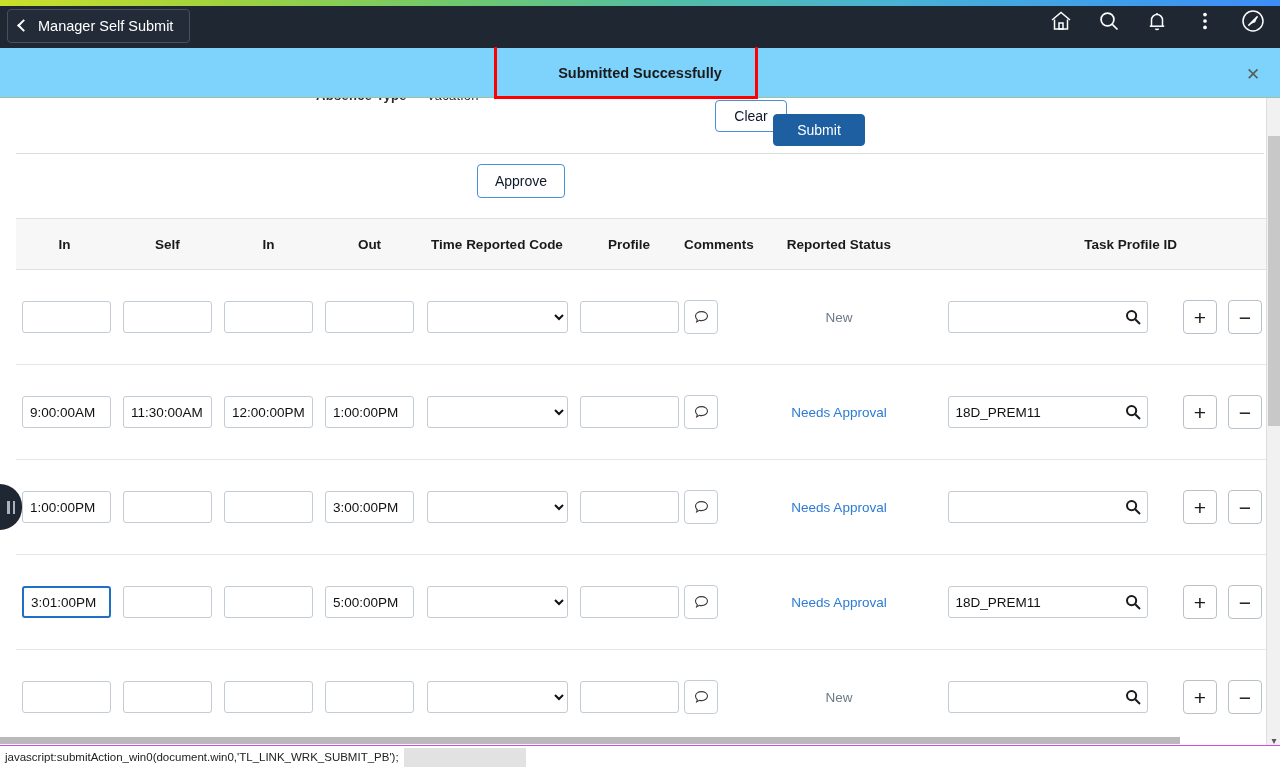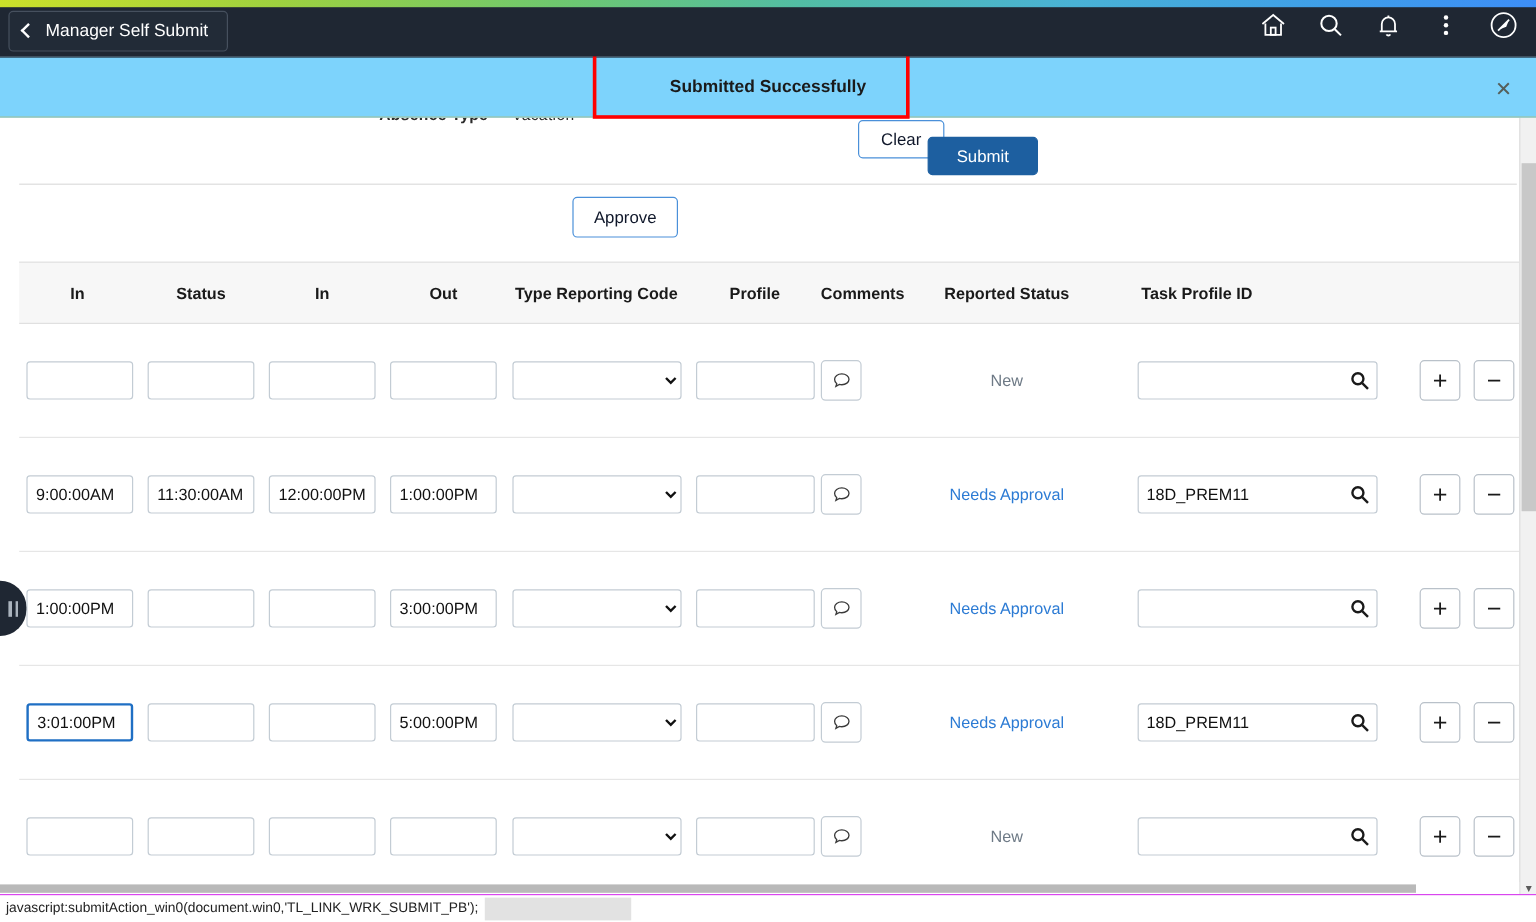--- a/index.html
+++ b/index.html
@@ -252,21 +252,21 @@
   .c-in2   { width: 101px; text-align: center; }
   .c-out   { width: 101px; text-align: center; }
   .c-trc   { width: 154px; text-align: center; }
   .c-qty   { width: 110px; text-align: center; }
   .c-com   { width: 76px;  text-align: left; }
   .c-stat  { width: 158px; text-align: center; }
   .c-task  { width: 259px; text-align: center; }
   .c-act   { width: 91px;  text-align: center; }
 
   .grid-head .c-in1   { padding-right: 4px; }
-  .grid-head .c-task  { text-align: left; padding-left: 33px; }
+  .grid-head .c-task  { text-align: right; padding-left: 33px; }
 
   input.cell {
     width: 89px;
     height: 32px;
     border: 1px solid #c3ccd4;
     border-radius: 3px;
     padding: 0 7px;
     font-family: "Liberation Sans", sans-serif;
     font-size: 13.5px;
     color: #111111;
@@ -527,24 +527,24 @@
       <button class="btn btn-primary btn-submit">Submit</button>
     </div>
 
     <div class="divider"></div>
 
     <button class="btn btn-secondary btn-approve">Approve</button>
 
     <div class="grid">
       <div class="grid-head">
         <div class="c-in1">In</div>
-        <div class="c-lunch">Status</div>
+        <div class="c-lunch">Self</div>
         <div class="c-in2">In</div>
         <div class="c-out">Out</div>
-        <div class="c-trc">Type Reporting Code</div>
+        <div class="c-trc">Time Reported Code</div>
         <div class="c-qty">Profile</div>
         <div class="c-com">Comments</div>
         <div class="c-stat">Reported Status</div>
         <div class="c-task">Task Profile ID</div>
         <div class="c-act"></div>
       </div>
       <div id="grid-body">
           <div class="grid-row">
             <div class="c-in1"><input class="cell" type="text" value="" style=""></div>
             <div class="c-lunch"><input class="cell" type="text" value="" style=""></div>

